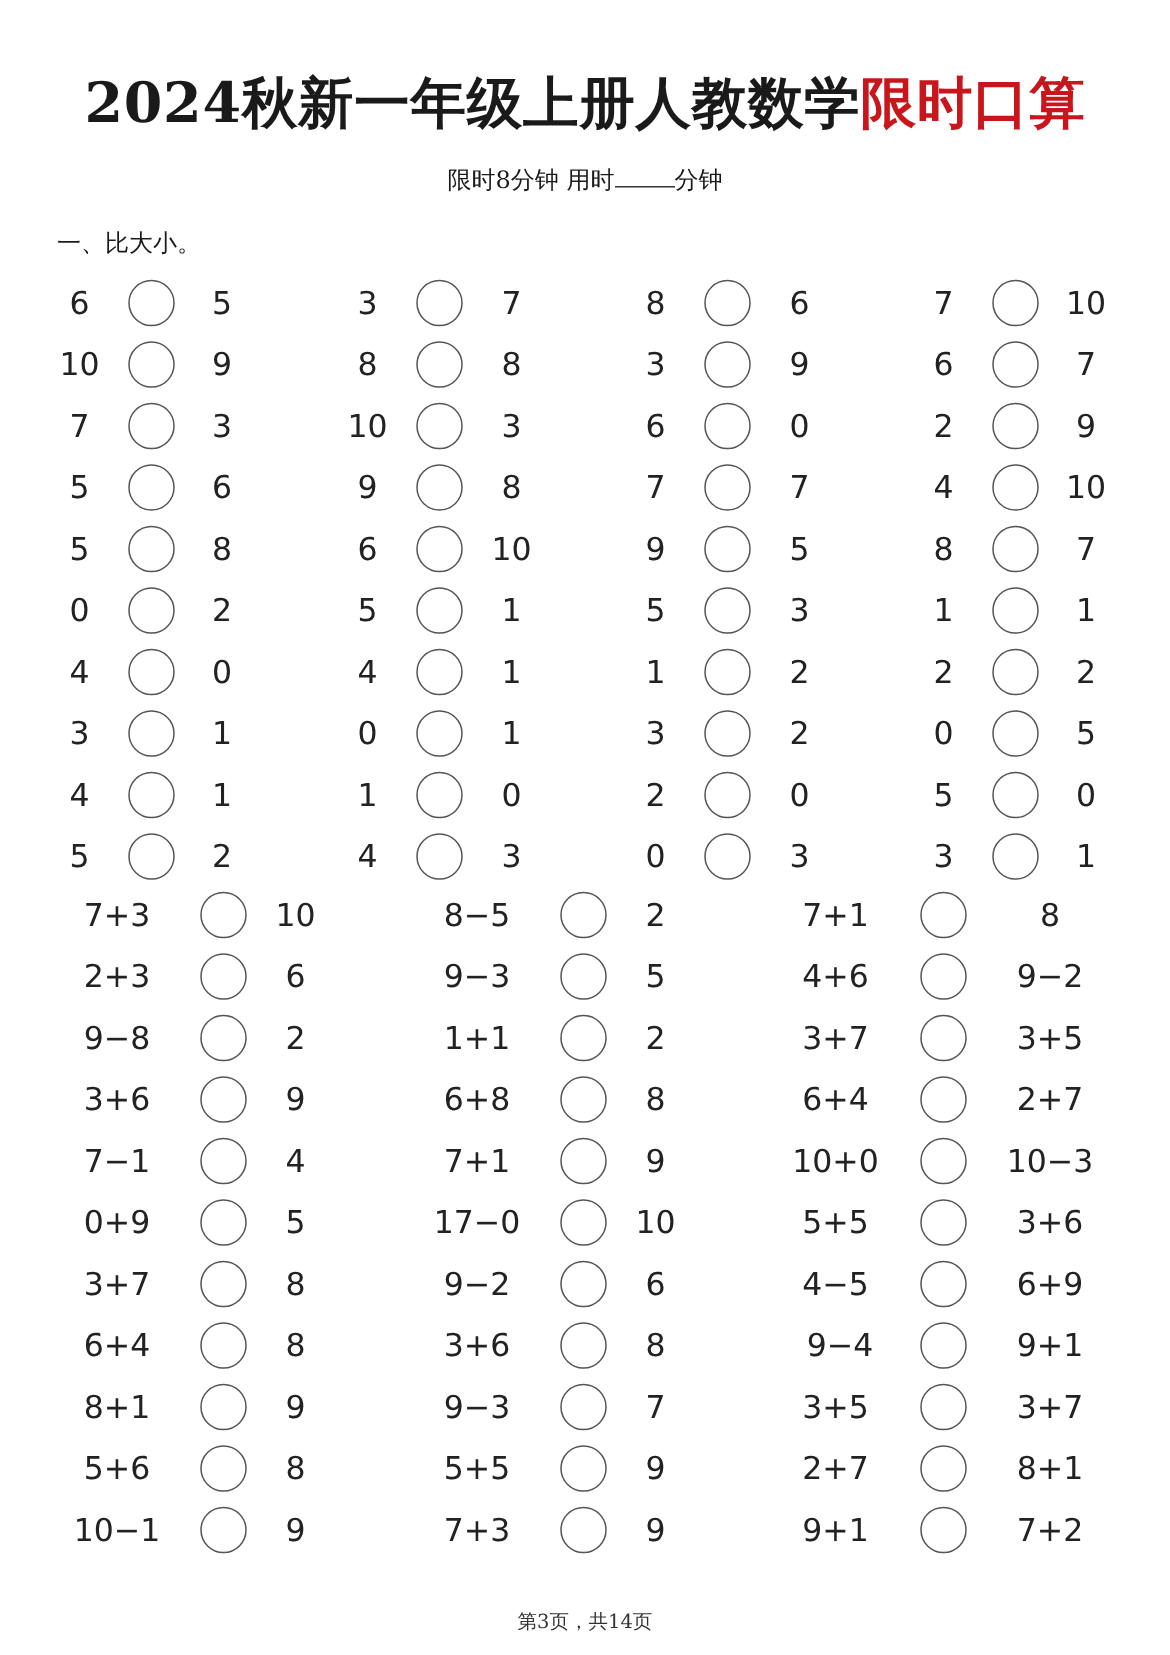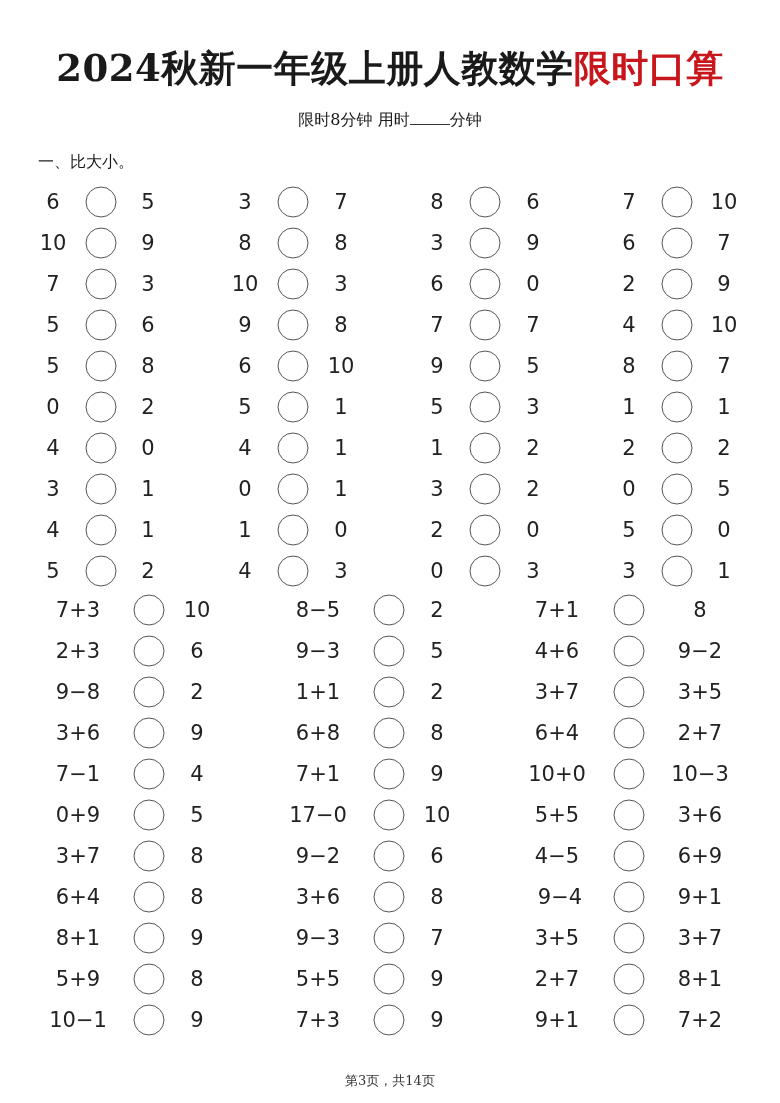--- a/index.html
+++ b/index.html
@@ -271,21 +271,21 @@
       <div class="cell" style="left: 78px; top: 897px;">6+4</div>
       <div class="circle" style="left: 149px; top: 897px;"></div>
       <div class="cell" style="left: 197px; top: 897px;">8</div>
     </div>
     <div>
       <div class="cell" style="left: 78px; top: 938px;">8+1</div>
       <div class="circle" style="left: 149px; top: 938px;"></div>
       <div class="cell" style="left: 197px; top: 938px;">9</div>
     </div>
     <div>
-      <div class="cell" style="left: 78px; top: 979px;">5+9</div>
+      <div class="cell" style="left: 78px; top: 979px;">5+6</div>
       <div class="circle" style="left: 149px; top: 979px;"></div>
       <div class="cell" style="left: 197px; top: 979px;">8</div>
     </div>
     <div>
       <div class="cell" style="left: 78px; top: 1020px;">10−1</div>
       <div class="circle" style="left: 149px; top: 1020px;"></div>
       <div class="cell" style="left: 197px; top: 1020px;">9</div>
     </div>
     <div>
       <div class="cell" style="left: 318px; top: 610px;">8−5</div>

